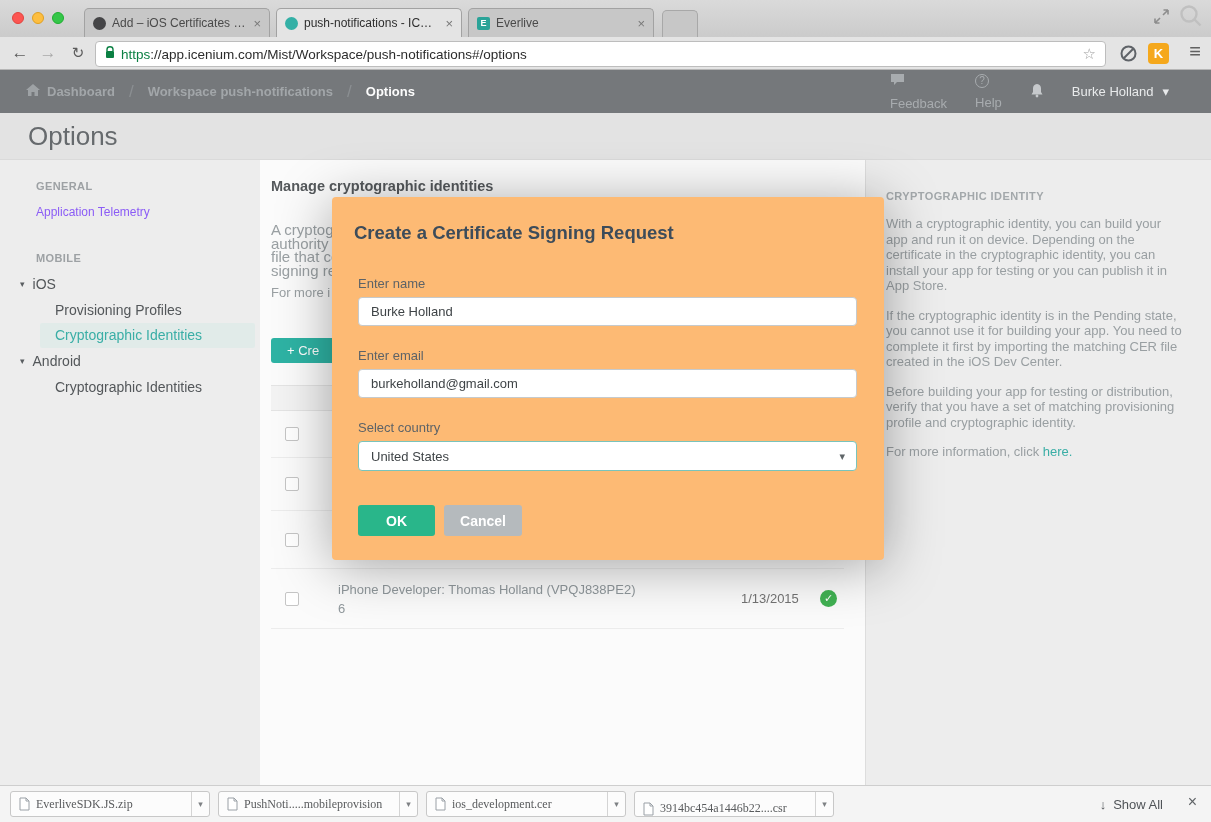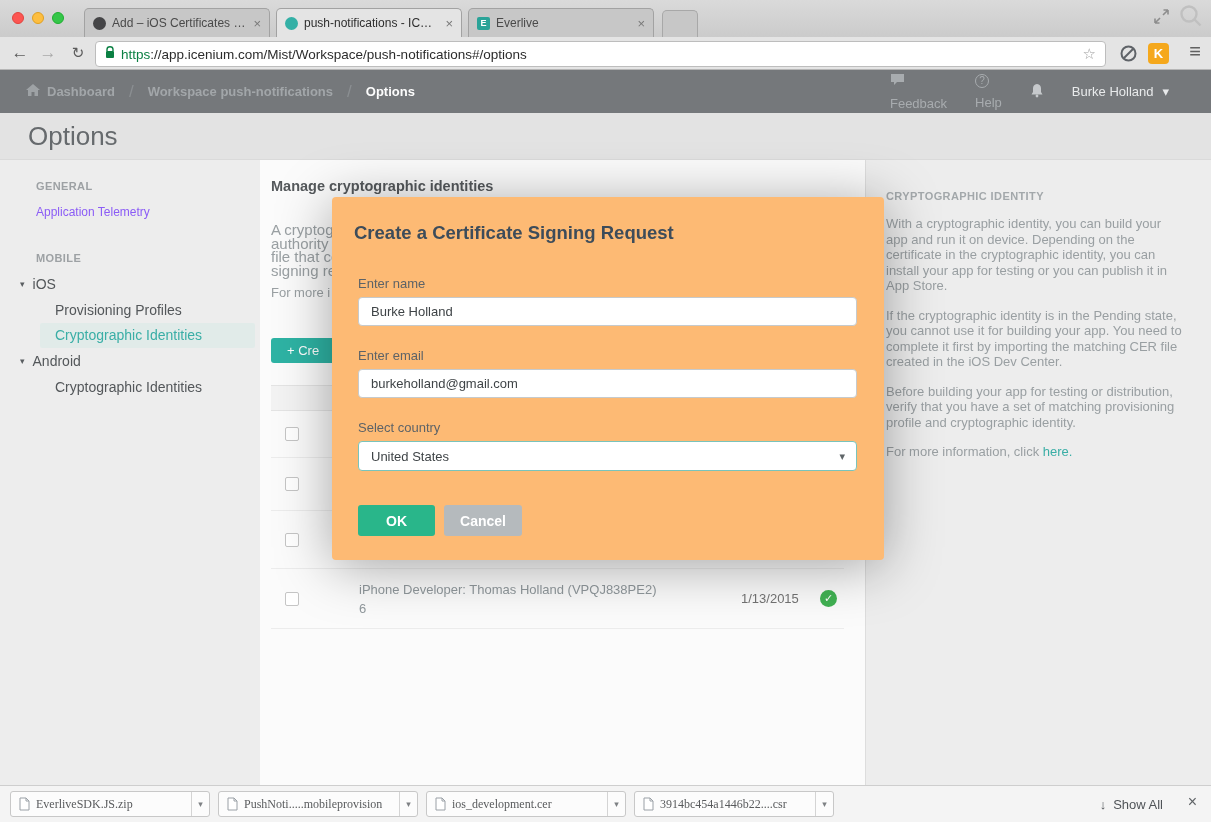--- a/index.html
+++ b/index.html
@@ -66,21 +66,21 @@
 
   .m-heading { position:absolute; left:11px; top:18px; font-size:14.5px; font-weight:bold; color:#55595c; }
   .m-intro { position:absolute; left:11px; top:63px; font-size:15px; line-height:13.5px; color:#9aa0a3; white-space:nowrap; }
   .m-more { position:absolute; left:11px; top:125px; font-size:13px; color:#9aa0a3; white-space:nowrap; }
   .m-create { position:absolute; left:11px; top:178px; width:230px; height:25px; background:#2eb3a4; color:#fff; font-size:13px; line-height:25px; padding-left:16px; border-radius:3px; border:none; text-align:left; font-family:inherit; }
   .m-table { position:absolute; left:11px; top:225px; width:573px; }
   .t-head { height:26px; background:#f3f3f3; border-top:1px solid #e4e4e4; border-bottom:1px solid #e4e4e4; }
   .t-row { position:relative; border-bottom:1px solid #ececec; display:flex; align-items:center; }
   .r1 { height:47px; } .r2 { height:53px; } .r3 { height:58px; } .r4 { height:60px; }
   .t-check { margin-left:14px; width:14px; height:14px; border:1px solid #c5c5c5; background:#fff; border-radius:2px; flex:none; }
-  .t-name { margin-left:60px; font-size:13px; color:#90989c; line-height:19px; }
+  .t-name { margin-left:39px; font-size:13px; color:#90989c; line-height:19px; }
   .t-date { position:absolute; left:470px; font-size:13px; color:#737373; }
   .t-status { position:absolute; left:549px; width:17px; height:17px; border-radius:50%; background:#41b253; color:#fff; font-size:11px; display:flex; align-items:center; justify-content:center; }
 
   .help { position:absolute; left:867px; right:0; top:0; bottom:0; padding:30px 26px 0 19px; }
   .help-title { font-size:11px; font-weight:bold; color:#a3a8ab; letter-spacing:.4px; }
   .help p { font-size:13px; line-height:15.5px; color:#999fa2; margin-top:14px; }
   .help .link { color:#3aaea6; }
 
   
   .modal { position:absolute; left:332px; top:197px; width:552px; height:363px; background:#fdba74; border-radius:4px; box-shadow:0 6px 55px rgba(0,0,0,.35); z-index:10; }
@@ -91,21 +91,21 @@
   .in-name { top:100px; } .in-email { top:172px; }
   .mo-select { position:absolute; left:26px; top:244px; width:499px; height:30px; border:1px solid #79c4bb; border-radius:4px; font-size:13px; color:#3f4447; display:flex; align-items:center; padding:0 12px; background:#fff; }
   .mo-select .caret { position:absolute; right:11px; color:#5f6568; font-size:11px; }
   .mo-btn { position:absolute; top:308px; height:31px; border:none; border-radius:3px; color:#fff; font-size:14px; font-weight:bold; font-family:inherit; }
   .mo-ok { left:26px; width:77px; background:#29b68a; }
   .mo-cancel { left:112px; width:78px; background:#b5babd; }
 
   
   .dlbar { position:absolute; bottom:0; left:0; right:0; height:37px; background:#f4f4f4; border-top:1px solid #cecece; }
   .dl-item { position:absolute; top:5px; height:26px; width:200px; background:#fcfcfc; border:1px solid #c8c8c8; border-radius:3px; display:flex; align-items:center; }
-  .dl-i0 { left:10px; } .dl-i1 { left:218px; } .dl-i2 { left:426px; } .dl-i3 { left:634px; }
+  .dl-i0 { left:10px; } .dl-i1 { left:218px; } .dl-i2 { left:426px; } .dl-i3 { left:634px;align-items:flex-end; }
   .dl-icon { margin:0 6px 0 8px; flex:none; display:flex; }
   .dl-name { flex:1; font-size:12px; color:#595b5d; white-space:nowrap; overflow:hidden; text-overflow:ellipsis;font-family:Liberation Serif, serif; }
   .dl-caret { width:18px; align-self:stretch; border-left:1px solid #d4d4d4; display:flex; align-items:center; justify-content:center; font-size:9px; color:#7e8184; }
   .dl-showall { position:absolute; right:48px; top:5px; height:26px; display:flex; align-items:center; gap:7px; font-size:13px; color:#4f5357; }
   .dl-close { position:absolute; right:14px; top:7px; font-size:16px; color:#5f6366; }
 </style>
 </head>
 <body>
 
 <div class="screen">

